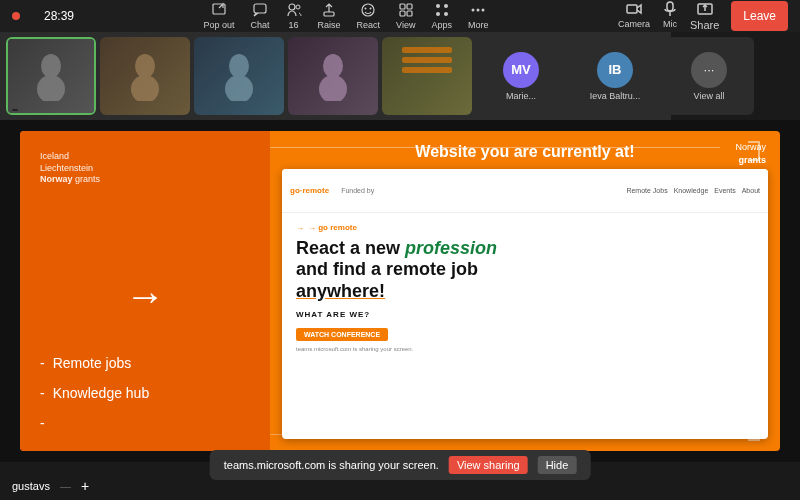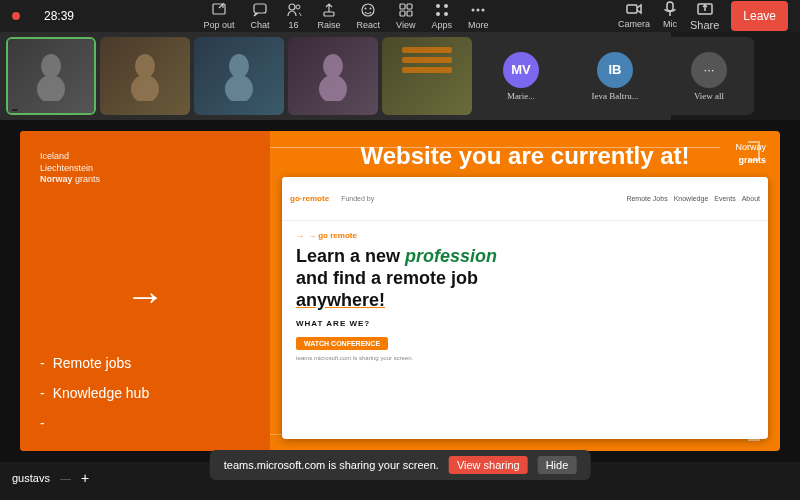--- a/index.html
+++ b/index.html
@@ -154,21 +154,20 @@
       align-items: center;
       justify-content: center;
       font-size: 13px;
       font-weight: 700;
       color: #fff;
     }
     .avatar-name {
       font-size: 9px;
       color: #ccc;
       text-align: center;
-      font-family: Liberation Serif, serif;
     }
     .view-all-circle {
       width: 36px;
       height: 36px;
       border-radius: 50%;
       background: #555;
       display: flex;
       align-items: center;
       justify-content: center;
       font-size: 11px;
@@ -264,21 +263,21 @@
       height: 100%;
       display: flex;
       flex-direction: column;
       position: relative;
     }
     .slide-right-header {
       padding: 12px 16px 8px;
       text-align: center;
     }
     .slide-headline {
-      font-size: 24px;
+      font-size: 16px;
       font-weight: 900;
       color: #fff;
       line-height: 1.1;
       text-align: center;
     }
     
     .website-preview {
       flex: 1;
       background: #fff;
       margin: 0 12px 12px;
@@ -405,21 +404,21 @@
       border: none;
       border-radius: 3px;
       padding: 3px 8px;
       font-size: 11px;
       cursor: pointer;
     }
 
     
     #bottom-bar {
       position: absolute;
-      bottom: 8px;
+      bottom: 0;
       left: 0;
       width: 800px;
       height: 28px;
       background: #1a1a1a;
       display: flex;
       align-items: center;
       padding: 0 12px;
       gap: 10px;
       z-index: 100;
     }
@@ -728,21 +727,21 @@
             <span class="nav-link">Events</span>
             <span class="nav-link">About</span>
           </div>
         </div>
         <div class="website-body">
           <div class="go-remote-tag">
             <span>→</span>
             <span>→ go remote</span>
           </div>
           <div class="website-hero-text">
-            <span>Learn a new </span><span class="website-hero-italic">profession</span><br>
+            <span>React a new </span><span class="website-hero-italic">profession</span><br>
             <span>and find a remote job</span><br>
             <span class="website-hero-underline">anywhere!</span>
           </div>
           <div class="what-are-we">WHAT ARE WE?</div>
           <button class="watch-btn">WATCH CONFERENCE</button>
           <div class="website-small-text" style="margin-top:4px">
             teams.microsoft.com is sharing your screen.
           </div>
         </div>
       </div>

